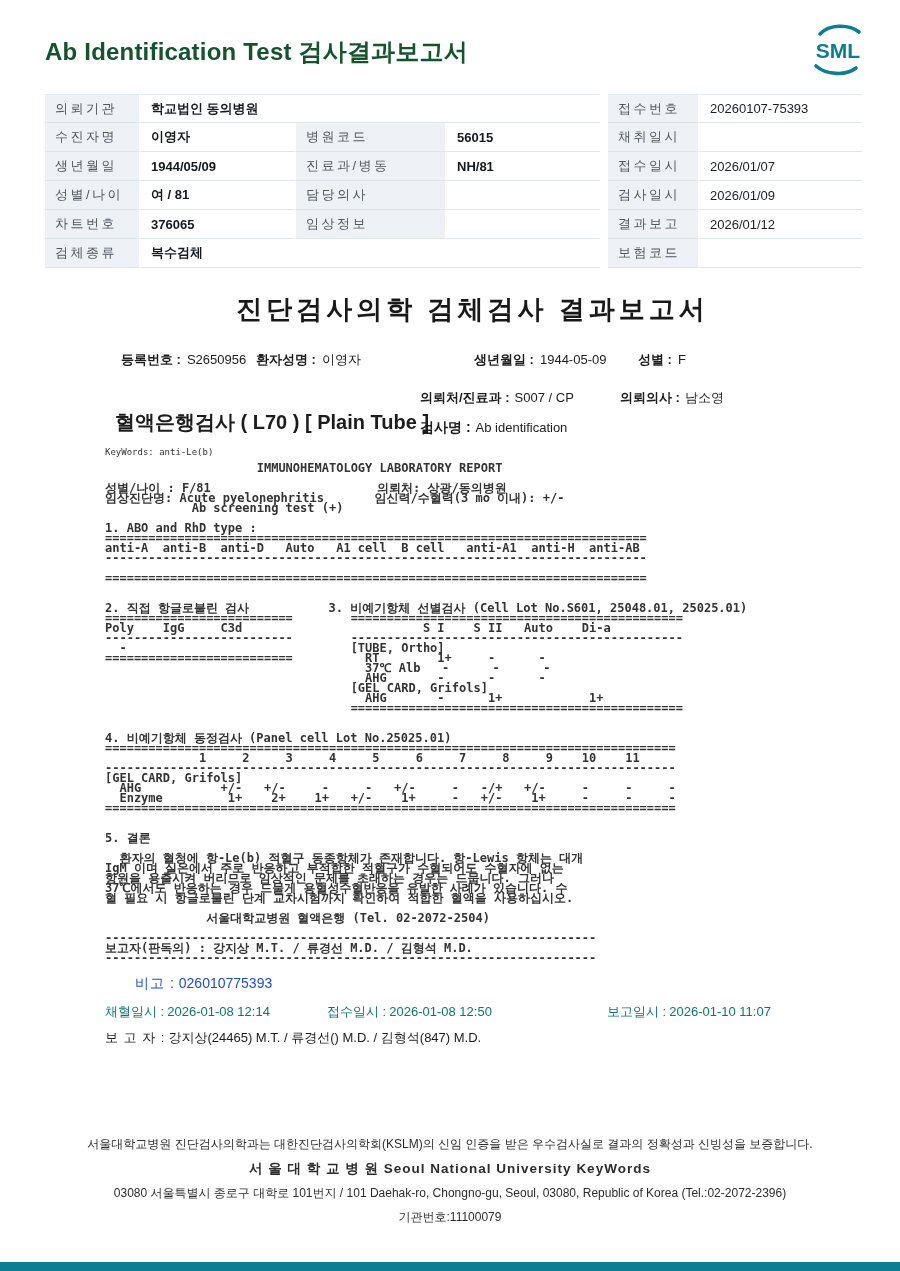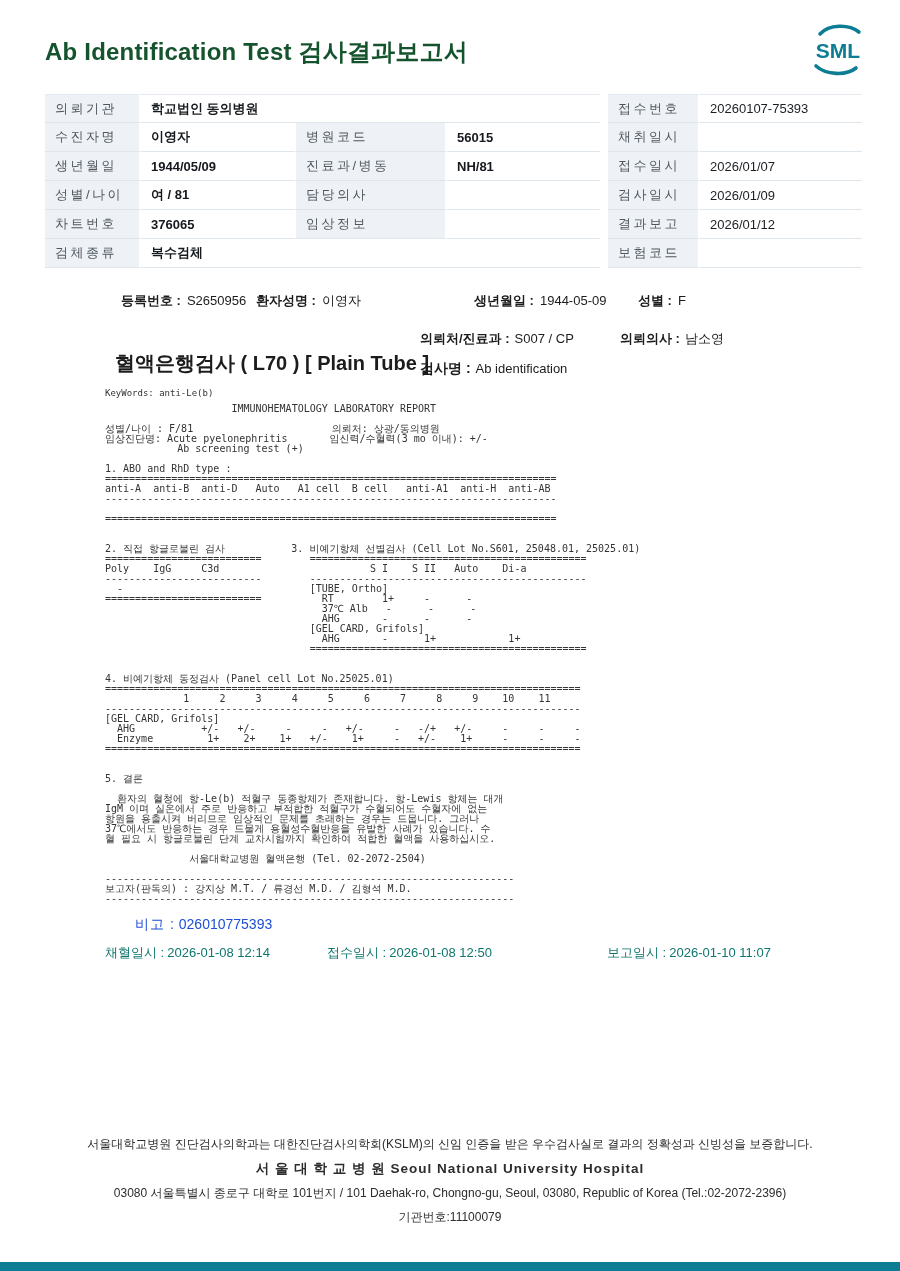--- a/index.html
+++ b/index.html
@@ -56,21 +56,21 @@
   .o-test { position: absolute; left: 315px; top: 22px; margin-top: 8px; }
   .order .ol { font-weight: 700; margin-right: 5px; }
   .o-test .ol { font-size: 14px; }
 
   .mono, .mono-block {
     font-family: "DejaVu Sans Mono", "Liberation Mono", monospace;
     color: #333;
   }
   .kw { font-size: 9px; margin-top: 4px; }
   .mono-block {
-    margin: 6px 0 0 0; font-size: 10px; line-height: 10px; white-space: pre;
+    margin: 6px 0 0 0; font-size: 12px; line-height: 10px; white-space: pre; font-weight: bold;
   }
 
   .remark { margin-top: 12px; padding-left: 30px; font-size: 14px; color: #1d4ed8; }
   .remark .rl { letter-spacing: 1px; margin-right: 4px; }
   .times { display: flex; margin-top: 10px; font-size: 13px; color: #0f766e; }
   .tg1 { width: 222px; } .tg2 { width: 280px; }
   .times .tl { margin-right: 3px; }
   .reporters { margin-top: 8px; font-size: 13px; color: #1b1b1b; }
   .reporters .tl { letter-spacing: 1px; margin-right: 3px; }
 
@@ -160,20 +160,21 @@
       </tr>
       <tr>
         <td class="lbl">보험코드</td>
         <td class="val"></td>
       </tr>
     </tbody>
       </table>
   </section>
 
   <main class="rep">
+    <h2 class="rep-title">진단검사의학 검체검사 결과보고서</h2>
 
     <div class="patient">
       <span class="pg pg1">
         <span class="pl">등록번호 :</span><span class="pv">S2650956</span>
       </span>
       <span class="pg pg2">
         <span class="pl">환자성명 :</span><span class="pv">이영자</span>
       </span>
       <span class="pg pg3">
         <span class="pl">생년월일 :</span><span class="pv">1944-05-09</span>
@@ -258,23 +259,26 @@
         <span class="tl">채혈일시 :</span><span>2026-01-08 12:14</span>
       </span>
       <span class="tg2">
         <span class="tl">접수일시 :</span><span>2026-01-08 12:50</span>
       </span>
       <span class="tg3">
         <span class="tl">보고일시 :</span><span>2026-01-10 11:07</span>
       </span>
     </div>
 
+    <div class="reporters">
+      <span class="tl">보 고 자 :</span><span>강지상(24465) M.T. / 류경선() M.D. / 김형석(847) M.D.</span>
+    </div>
   </main>
 
   <footer class="ft">
     <div class="ft-1">서울대학교병원 진단검사의학과는 대한진단검사의학회(KSLM)의 신임 인증을 받은 우수검사실로 결과의 정확성과 신빙성을 보증합니다.</div>
-    <div class="ft-2">서 울 대 학 교 병 원 Seoul National University Hospital</div>
+    <div class="ft-2">서 울 대 학 교 병 원 Seoul National University KeyWords</div>
     <div class="ft-3">03080 서울특별시 종로구 대학로 101번지 / 101 Daehak-ro, Chongno-gu, Seoul, 03080, Republic of Korea (Tel.:02-2072-2396)</div>
     <div class="ft-4">기관번호:11100079</div>
   </footer>
 
   <div class="bar"></div>
 </div>
 
 </body></html>

